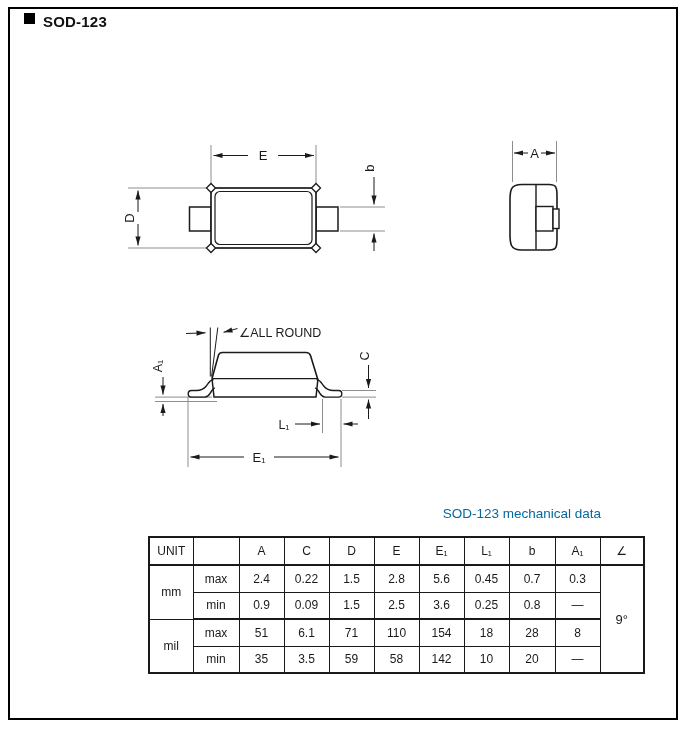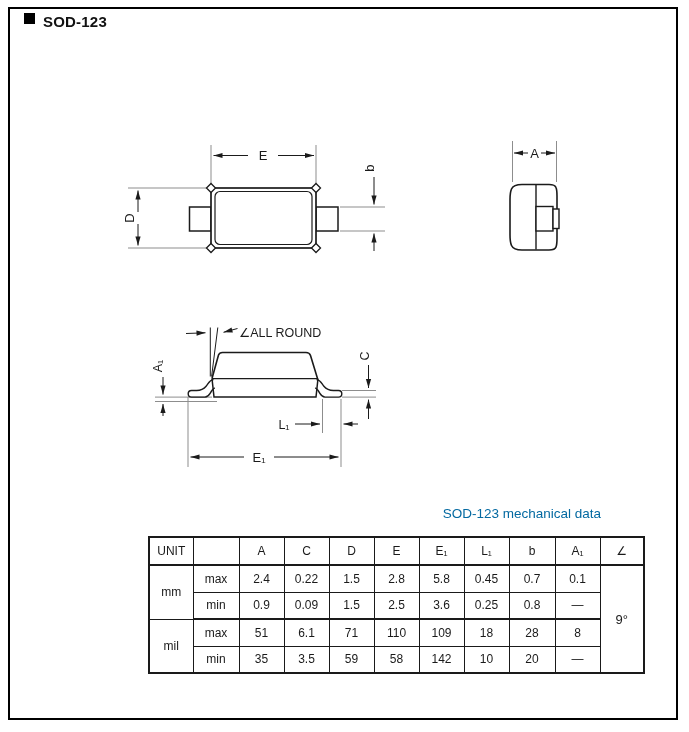--- a/index.html
+++ b/index.html
@@ -198,45 +198,45 @@
     </tr>
   </thead>
   <tbody>
     <tr>
       <td rowspan="2">mm</td>
       <td>max</td>
       <td>2.4</td>
       <td>0.22</td>
       <td>1.5</td>
       <td>2.8</td>
-      <td>5.8</td>
+      <td>5.6</td>
       <td>0.45</td>
       <td>0.7</td>
-      <td>0.1</td>
+      <td>0.3</td>
       <td rowspan="4" class="angle-cell">9°</td>
     </tr>
     <tr class="sec-end">
       <td>min</td>
       <td>0.9</td>
       <td>0.09</td>
       <td>1.5</td>
       <td>2.5</td>
       <td>3.6</td>
       <td>0.25</td>
       <td>0.8</td>
       <td>—</td>
     </tr>
     <tr>
       <td rowspan="2">mil</td>
       <td>max</td>
       <td>51</td>
       <td>6.1</td>
       <td>71</td>
       <td>110</td>
-      <td>109</td>
+      <td>154</td>
       <td>18</td>
       <td>28</td>
       <td>8</td>
     </tr>
     <tr>
       <td>min</td>
       <td>35</td>
       <td>3.5</td>
       <td>59</td>
       <td>58</td>

